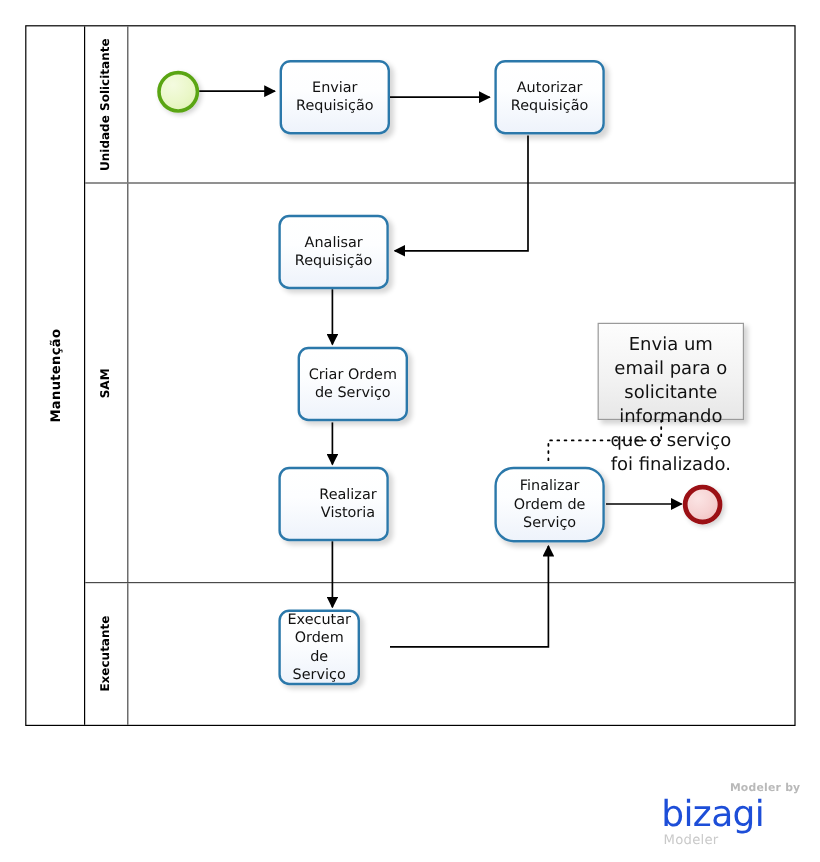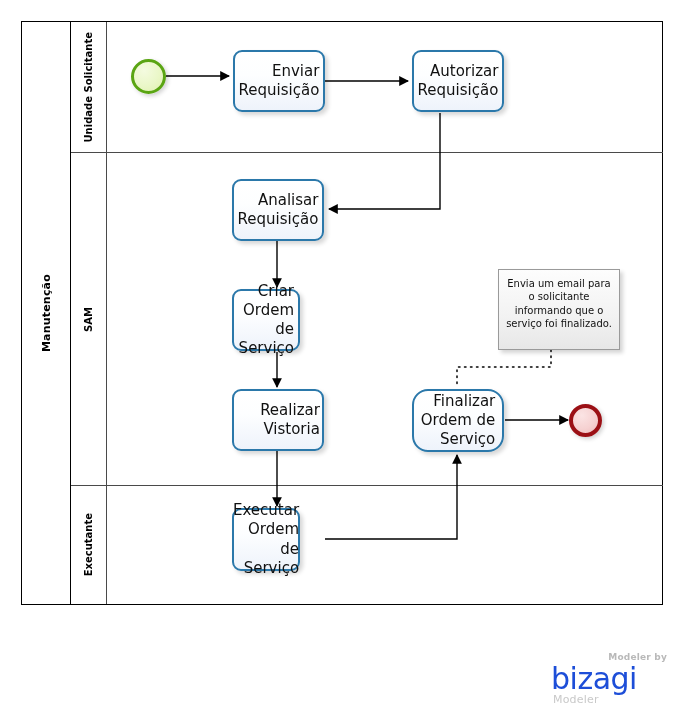--- a/index.html
+++ b/index.html
@@ -88,22 +88,22 @@
   .task {
     position: absolute;
     box-sizing: border-box;
     border: 2px solid #2b78aa;
     border-radius: 9px;
     background: linear-gradient(to bottom, #ffffff 0%, #fdfeff 40%, #eef3fb 100%);
     box-shadow: 3px 3px 4px rgba(0,0,0,0.16);
     display: flex;
     align-items: center;
     justify-content: center;
-    text-align: right;
-    font-size: 15px;
+    text-align: center;
+    font-size: 12px;
     color: #111;
     line-height: 1.28;
     padding: 2px 4px;
     z-index: 6;
   }
 
   
   .event {
     position: absolute;
     border-radius: 50%;
@@ -123,21 +123,21 @@
     box-shadow: 2px 2px 4px rgba(0,0,0,0.18);
   }
 
   
   .annotation {
     position: absolute;
     box-sizing: border-box;
     border: 1px solid #9a9a9a;
     background: linear-gradient(to bottom, #fdfdfd 0%, #f2f2f2 60%, #e7e7e7 100%);
     box-shadow: 3px 3px 4px rgba(0,0,0,0.17);
-    font-size: 10px;
+    font-size: 15px;
     color: #111;
     line-height: 1.34;
     text-align: center;
     padding: 7px 6px;
     z-index: 6;
   }
 
   
   #flows {
     position: absolute;
@@ -240,21 +240,21 @@
   <div class="event start" style="left:131px; top:59px;"></div>
 
   <div class="event end" style="left:569px; top:404px;"></div>
 
   <div class="task" style="left:233px; top:50px; width:92px; height:62px;">Enviar<br>Requisição</div>
 
   <div class="task" style="left:412px; top:50px; width:92px; height:62px;">Autorizar<br>Requisição</div>
 
   <div class="task" style="left:232px; top:179px; width:92px; height:62px;">Analisar<br>Requisição</div>
 
-  <div class="task" style="left:232px; top:289px; width:68px; height:62px;">Criar Ordem<br>de Serviço</div>
+  <div class="task" style="left:248px; top:289px; width:92px; height:62px;">Criar Ordem<br>de Serviço</div>
 
   <div class="task" style="left:232px; top:389px; width:92px; height:62px;padding-left:28px;">Realizar<br>Vistoria</div>
 
   <div class="task" style="left:412px; top:389px; width:92px; height:63px;border-radius:16px;">Finalizar<br>Ordem de<br>Serviço</div>
 
   <div class="task" style="left:232px; top:508px; width:68px; height:63px;">Executar<br>Ordem de<br>Serviço</div>
 
   <div class="annotation" style="left:498px; top:269px; width:122px; height:81px;">Envia um email para o solicitante informando que o serviço foi finalizado.</div>
 
   <div class="watermark">

